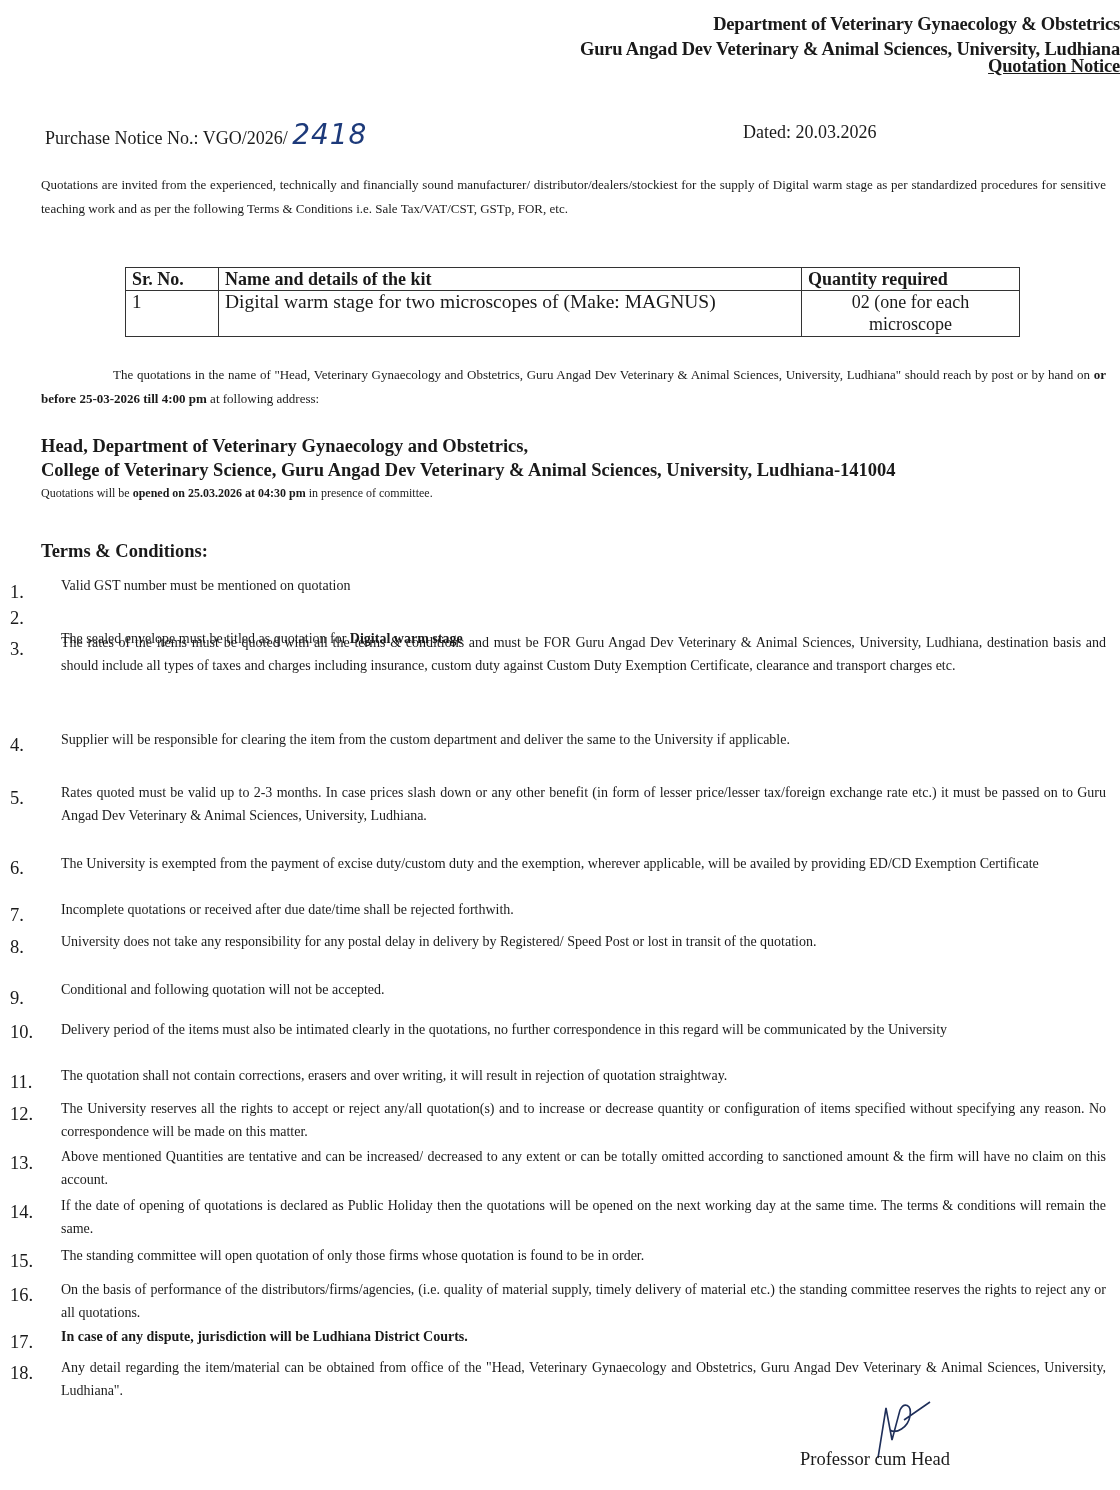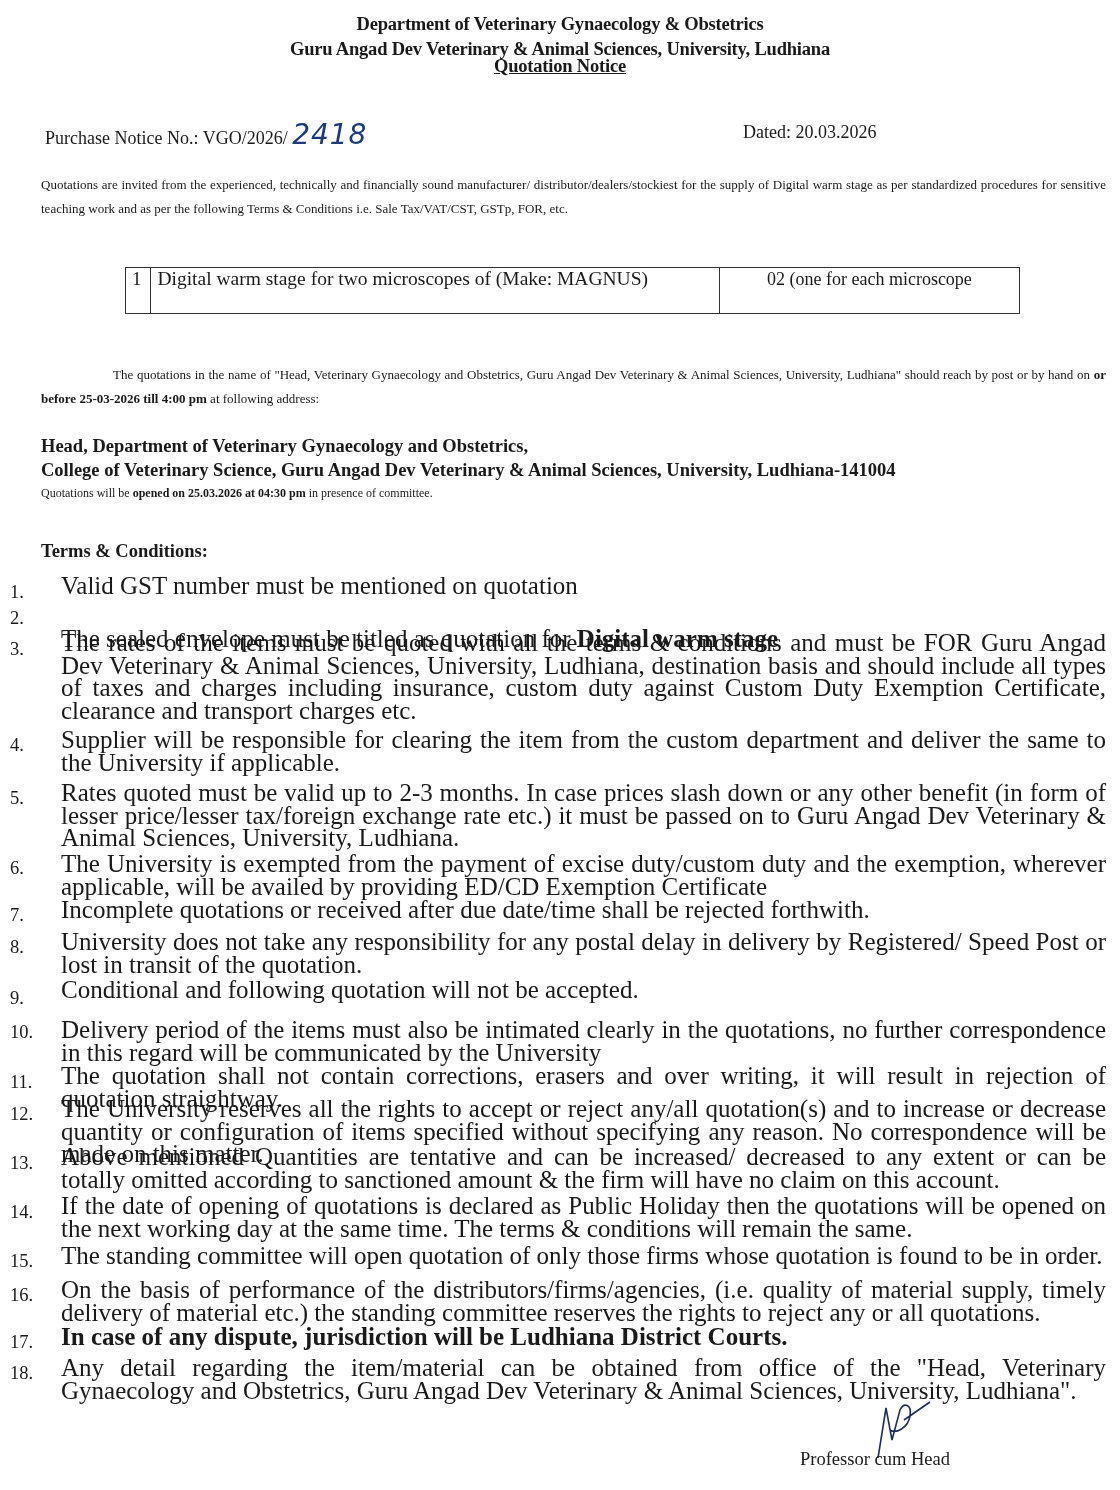--- a/index.html
+++ b/index.html
@@ -1,26 +1,26 @@
 <!DOCTYPE html>
 <html><head>
 <meta charset="utf-8">
 <style>
   html, body { margin:0; padding:0; background:#ffffff; }
   body { width:1120px; height:1490px; position:relative; overflow:hidden;
          font-family:"Liberation Serif", serif; color:#1a1a1a; }
   .abs { position:absolute; }
-  .hdr { left:0; width:1120px; text-align:center; font-weight:bold; font-size:18.5px; letter-spacing:-0.2px; }
+  .hdr { left:0; width:1120px; text-align:right; font-weight:bold; font-size:18.5px; letter-spacing:-0.2px; }
   .u { text-decoration:underline; }
   .para { left:41px; width:1065px; font-size:13px; line-height:23.5px; text-align:justify; }
   .para-last { text-align-last:left; }
   table.kit { border-collapse:collapse; font-size:18px; }
   table.kit td { border:1.5px solid #333; padding:0 6px; vertical-align:top; line-height:22px; }
   .num { position:absolute; left:10px; font-size:18.5px; }
-  .item { position:absolute; left:61px; width:1045px; font-size:25px; line-height:22.5px; text-align:justify; }
+  .item { position:absolute; left:61px; width:1045px; font-size:14px; line-height:22.5px; text-align:justify; }
   .b { font-weight:bold; }
   .hand { font-family:"DejaVu Sans", sans-serif; font-size:28px; color:#1d3a7a; font-style:italic; letter-spacing:1px; }
 </style>
 </head>
 <body>
 
 <div class="abs hdr" style="top:14px;">Department of Veterinary Gynaecology &amp; Obstetrics</div>
 <div class="abs hdr" style="top:39px;">Guru Angad Dev Veterinary &amp; Animal Sciences, University, Ludhiana</div>
 <div class="abs hdr" style="top:56px;">
   <span class="u">Quotation Notice</span>
@@ -29,20 +29,25 @@
 <div class="abs" style="left:45px; top:118px; font-size:18px;">
   <span>Purchase Notice No.: VGO/2026/</span>
   <span class="hand">2418</span>
 </div>
 <div class="abs" style="left:743px; top:122px; font-size:18px;">Dated: 20.03.2026</div>
 
 <div class="abs para para-last" style="top:173px;">Quotations are invited from the experienced, technically and financially sound manufacturer/ distributor/dealers/stockiest for the supply of Digital warm stage as per standardized procedures for sensitive teaching work and as per the following Terms &amp; Conditions i.e. Sale Tax/VAT/CST, GSTp, FOR, etc.</div>
 
 <table class="abs kit" style="left:125px; top:267px; width:895px;">
   <tbody>
+      <tr>
+    <td class="b" style="width:80px;">Sr. No.</td>
+    <td class="b" style="width:570px;">Name and details of the kit</td>
+    <td class="b">Quantity required</td>
+  </tr>
   <tr style="height:46px;">
     <td style="font-size:19px;">1</td>
     <td style="font-size:19.5px;">Digital warm stage for two microscopes of (Make: MAGNUS)</td>
     <td style="text-align:center; padding:0 30px;">02 (one for each microscope</td>
   </tr>
 </tbody>
   </table>
 
 <div class="abs para para-last" style="top:363px; text-indent:72px;"><span>The quotations in the name of "Head, Veterinary Gynaecology and Obstetrics, Guru Angad Dev Veterinary &amp; Animal Sciences, University, Ludhiana" should reach by post or by hand on </span><span class="b">or before 25-03-2026 till 4:00 pm</span><span> at following address:</span></div>
 <div class="abs b" style="left:41px; top:436px; font-size:18.5px;">Head, Department of Veterinary Gynaecology and Obstetrics,</div>

